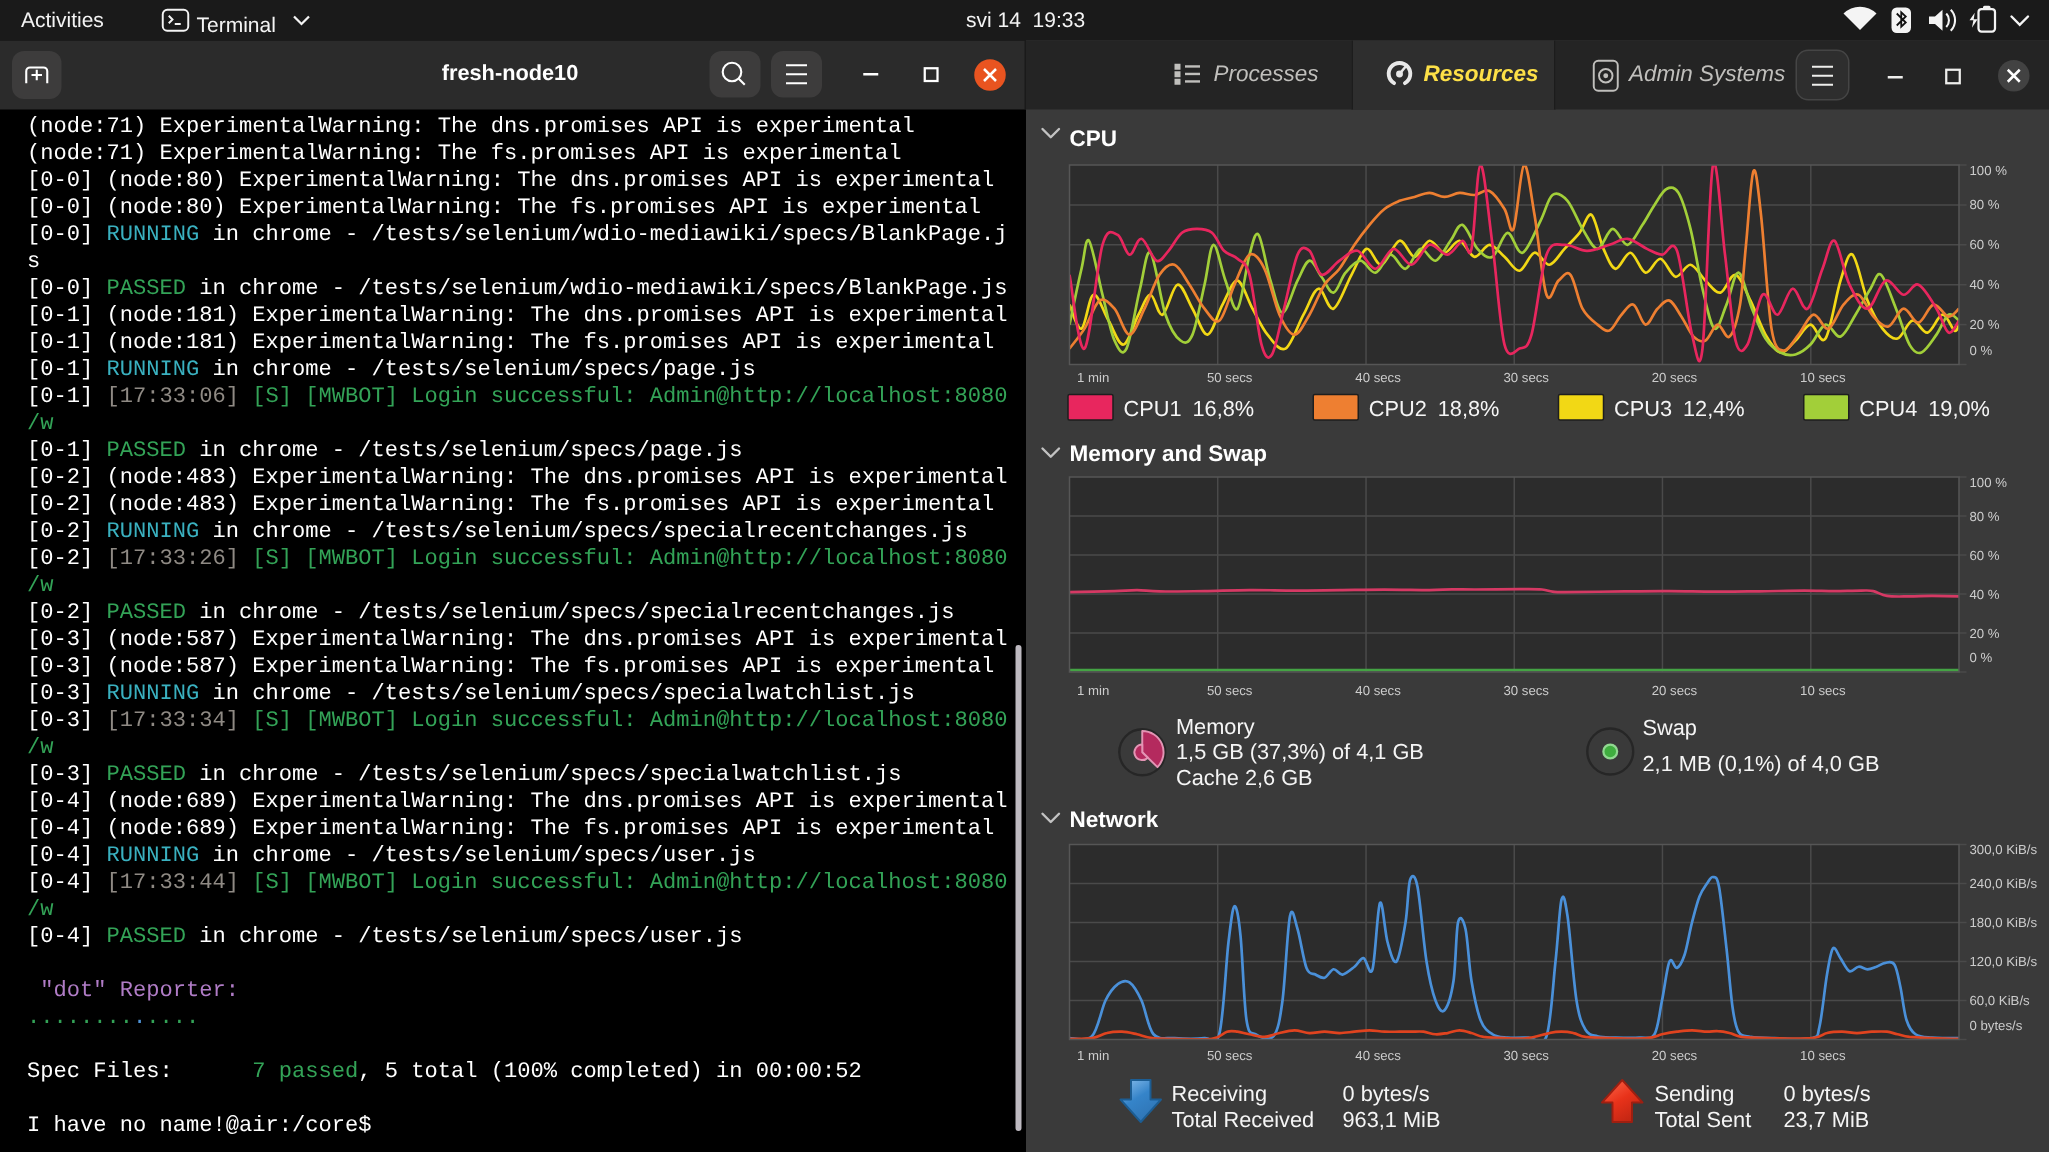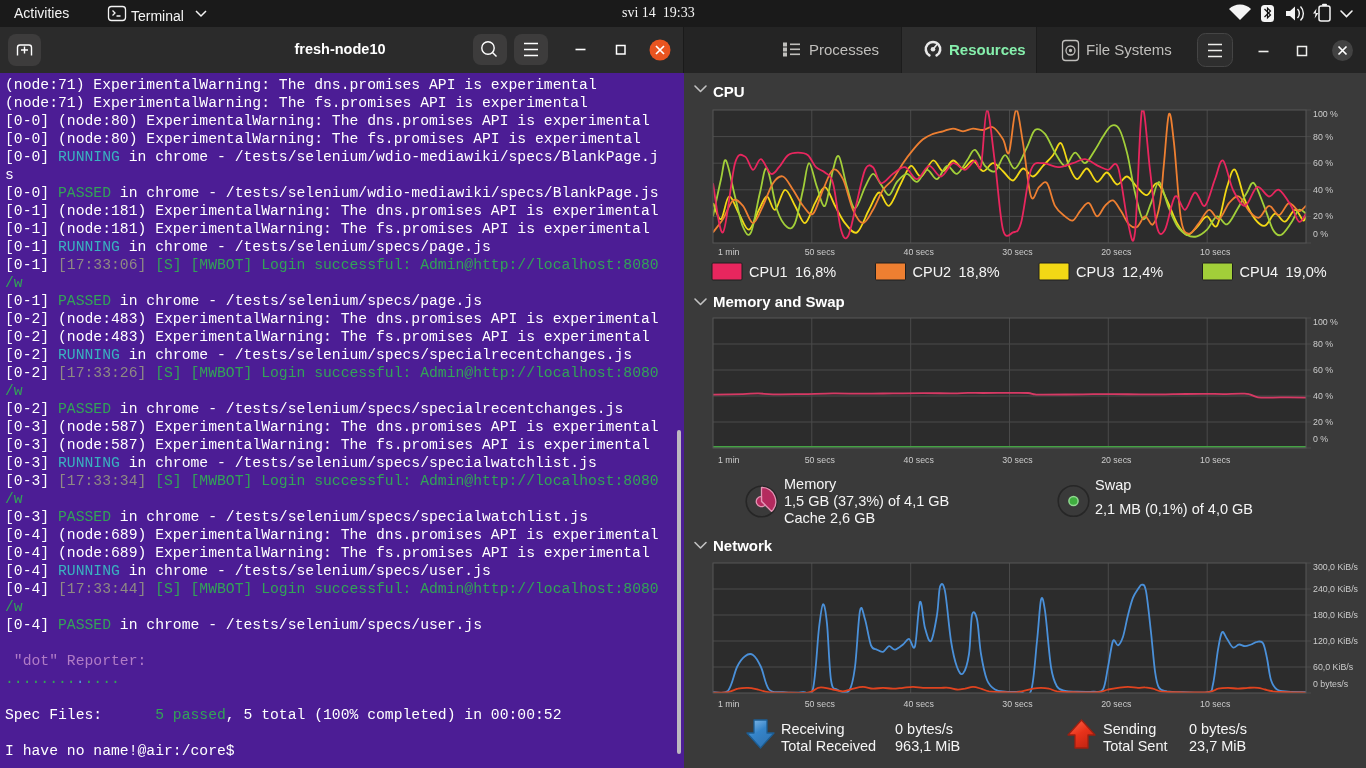--- a/index.html
+++ b/index.html
@@ -1,38 +1,38 @@
 <!DOCTYPE html>
 <html><head><meta charset="utf-8"><style>
 * { margin:0; padding:0; box-sizing:border-box; }
 html,body { width:1366px; height:768px; overflow:hidden; background:#1c1c1c; }
 #screen { position:relative; width:1366px; height:690px; font-family:"Liberation Sans", sans-serif;border-radius:31px; }
 #topbar { position:absolute; left:0; top:0; width:1366px; height:27px; background:#1a1a1a; color:#f4f4f4; font-size:14px; }
 #topbar .act { position:absolute; left:14px; top:4.5px; }
 #topbar .appname { position:absolute; left:131px; top:8px; }
-#topbar .clock { position:absolute; left:622px; top:4.5px; width:140px;font-family:Liberation Serif, serif; }
-
-#term { position:absolute; left:0; top:27px; width:684px; height:741px; background:#4c1d95; }
+#topbar .clock { position:absolute; left:644px; top:4.5px; width:140px; }
+
+#term { position:absolute; left:0; top:27px; width:684px; height:741px; background:#000000; }
 #ttl { position:absolute; left:0; top:0; width:684px; height:46px; background:#2b2b2b; border-right:1px solid #1a1a1a; }
 #ttl .title { position:absolute; left:0; top:14px; width:680px; text-align:center; color:#fff; font-weight:bold; font-size:14.5px; }
 .tbtn { position:absolute; background:#3d3c3c; border-radius:8px; }
-#term pre { position:absolute; left:5px; top:49px; font:14.72px/18px "Liberation Mono", monospace; color:#ffffff; }
+#term pre { position:absolute; left:18px; top:49px; font:14.72px/18px "Liberation Mono", monospace; color:#ffffff; }
 #term pre b { font-weight:normal; }
 #term pre .g { color:#33a357; }
 #term pre .g2 { color:#33a357; }
 #term pre .c { color:#3ab1c0; }
 #term pre .p { color:#b07cc6; }
 #term pre .y { color:#8f8a84; }
 #tscroll { position:absolute; left:677px; top:403px; width:4px; height:324px; background:#bdb9c0; border-radius:2px; }
 
 #mon { position:absolute; left:684px; top:27px; width:682px; height:741px; background:#3a3a3a; }
 #mhdr { position:absolute; left:0; top:0; width:682px; height:46px; background:#242424; }
 #mtab { position:absolute; left:217px; top:0; width:136px; height:46px; background:#2e2e2e; border-left:1px solid #1c1c1c; border-right:1px solid #1c1c1c; }
-.tablbl { position:absolute; top:14px; font-size:15px; color:#c0bfbc; }
-.tablbl.on { color:#86efac; font-weight:bold; }
+.tablbl { position:absolute; top:14px; font-size:15px; color:#c0bfbc;font-style:italic; }
+.tablbl.on { color:#fde047; font-weight:bold; }
 #monsvg { position:absolute; left:0; top:46px; }
 #monsvg text { font-family:"Liberation Sans", sans-serif; }
 #monsvg .hd { fill:#ffffff; font-size:15px; font-weight:bold; }
 #monsvg .ax { fill:#cccccc; font-size:8.8px; }
 #monsvg .axm { text-anchor:middle; }
 #monsvg .lg { fill:#f5f5f5; font-size:14.5px; }
 #monsvg .plot { fill:#2c2c2c; }
 #monsvg .plotb { fill:none; stroke:#565656; stroke-width:1; }
 #monsvg .grid line { stroke:#4a4a4a; stroke-width:1; }
 #monsvg .ln { fill:none; stroke-width:1.8; stroke-linejoin:round; }
@@ -111,31 +111,31 @@
 [0-4] (node:689) ExperimentalWarning: The dns.promises API is experimental
 [0-4] (node:689) ExperimentalWarning: The fs.promises API is experimental
 [0-4] <b class="c">RUNNING</b> in chrome - /tests/selenium/specs/user.js
 [0-4] <span class="y">[17:33:44]</span><span class="g2"> [S] [MWBOT] Login successful: Admin@http://localhost:8080</span>
 <span class="g2">/w</span>
 [0-4] <b class="g">PASSED</b> in chrome - /tests/selenium/specs/user.js
 
 <b class="p"> "dot" Reporter:</b>
 <span class="g2">........</span><span style="color:#4f94d9">.</span><span class="g2">....</span>
 
-Spec Files:      <span class="g2">5 passed</span>, 5 total (100% completed) in 00:00:52
+Spec Files:      <span class="g2">7 passed</span>, 5 total (100% completed) in 00:00:52
 
 I have no name!@air:/core$ </pre>
     <div id="tscroll"></div>
   </div>
   <div id="mon">
     <div id="mhdr">
       <div id="mtab"></div>
       <span class="tablbl" style="left:125px">Processes</span>
       <span class="tablbl on" style="left:265px">Resources</span>
-      <span class="tablbl" style="left:402px">File Systems</span>
+      <span class="tablbl" style="left:402px">Admin Systems</span>
       <svg width="682" height="46" style="position:absolute;left:0;top:0">
         <g fill="#c0bfbc">
           <rect x="99" y="15.5" width="4" height="4"></rect>
           <rect x="99" y="20.5" width="4" height="4"></rect>
           <rect x="99" y="25.5" width="4" height="4"></rect>
           <rect x="106" y="16.5" width="10" height="1.6"></rect>
           <rect x="106" y="21.5" width="10" height="1.6"></rect>
           <rect x="106" y="26.5" width="10" height="1.6"></rect>
         </g>
         <g>

